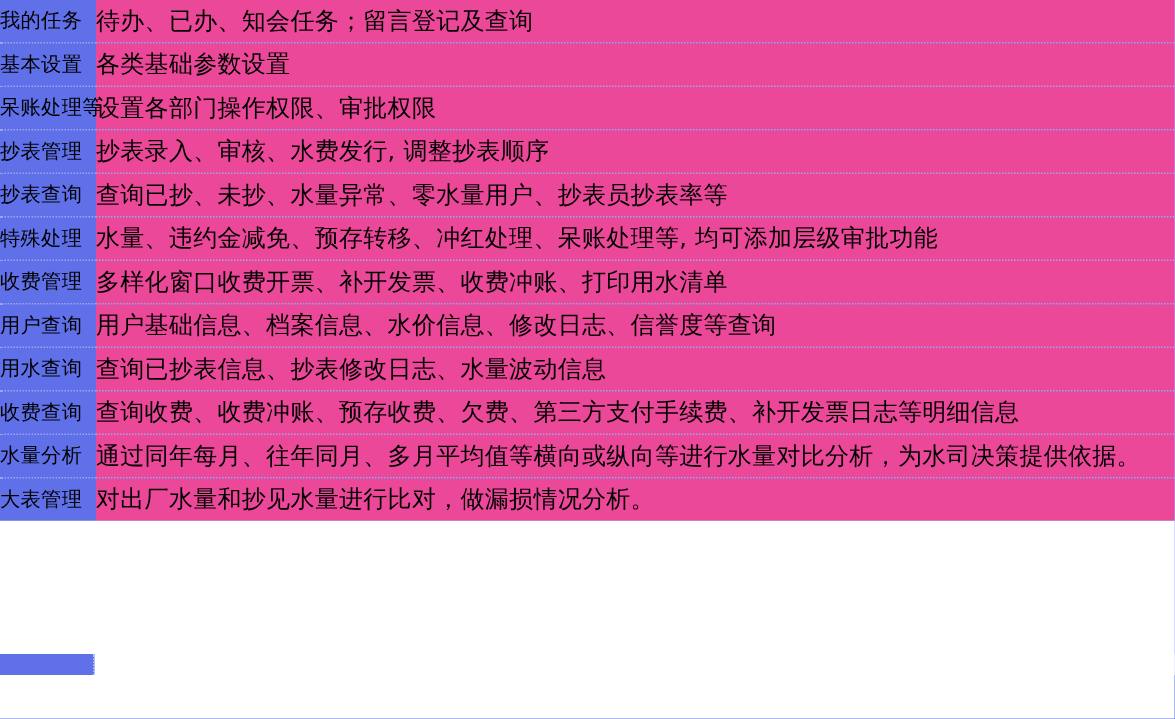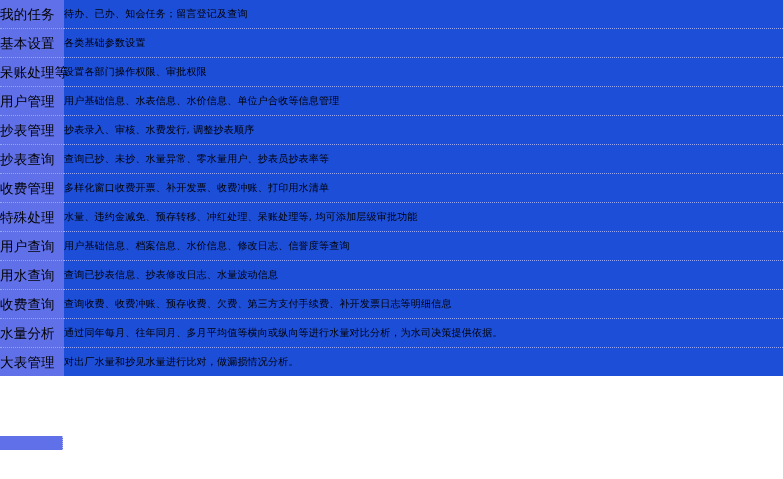--- a/index.html
+++ b/index.html
@@ -39,24 +39,24 @@
     width: 64px;
     background: #6070e8;
     padding-left: 4px;
     padding-right: 2px;
     white-space: nowrap;
     font-size: 13.5px;
     line-height: 28px;
     letter-spacing: 0.2px;
   }
   td.desc-cell {
-    background: #1d4ed8;
+    background: #ec4899;
     padding-left: 6px;
     padding-right: 4px;
-    font-size: 10px;
+    font-size: 16px;
     line-height: 28px;
     white-space: nowrap;
     letter-spacing: 0.2px;
   }
   
   tr.feature-row td {
     border-bottom: 1px dotted #9aa6f0;
   }
   tr.feature-row:last-child td {
     border-bottom: 0;
@@ -95,38 +95,34 @@
       </tr>
       <tr class="feature-row">
         <td class="label-cell">基本设置</td>
         <td class="desc-cell">各类基础参数设置</td>
       </tr>
       <tr class="feature-row">
         <td class="label-cell">呆账处理等</td>
         <td class="desc-cell">设置各部门操作权限、审批权限</td>
       </tr>
       <tr class="feature-row">
-        <td class="label-cell">用户管理</td>
-        <td class="desc-cell">用户基础信息、水表信息、水价信息、单位户合收等信息管理</td>
-      </tr>
-      <tr class="feature-row">
         <td class="label-cell">抄表管理</td>
         <td class="desc-cell">抄表录入、审核、水费发行, 调整抄表顺序</td>
       </tr>
       <tr class="feature-row">
         <td class="label-cell">抄表查询</td>
         <td class="desc-cell">查询已抄、未抄、水量异常、零水量用户、抄表员抄表率等</td>
       </tr>
       <tr class="feature-row">
+        <td class="label-cell">特殊处理</td>
+        <td class="desc-cell">水量、违约金减免、预存转移、冲红处理、呆账处理等, 均可添加层级审批功能</td>
+      </tr>
+      <tr class="feature-row">
         <td class="label-cell">收费管理</td>
         <td class="desc-cell">多样化窗口收费开票、补开发票、收费冲账、打印用水清单</td>
-      </tr>
-      <tr class="feature-row">
-        <td class="label-cell">特殊处理</td>
-        <td class="desc-cell">水量、违约金减免、预存转移、冲红处理、呆账处理等, 均可添加层级审批功能</td>
       </tr>
       <tr class="feature-row">
         <td class="label-cell">用户查询</td>
         <td class="desc-cell">用户基础信息、档案信息、水价信息、修改日志、信誉度等查询</td>
       </tr>
       <tr class="feature-row">
         <td class="label-cell">用水查询</td>
         <td class="desc-cell">查询已抄表信息、抄表修改日志、水量波动信息</td>
       </tr>
       <tr class="feature-row">

